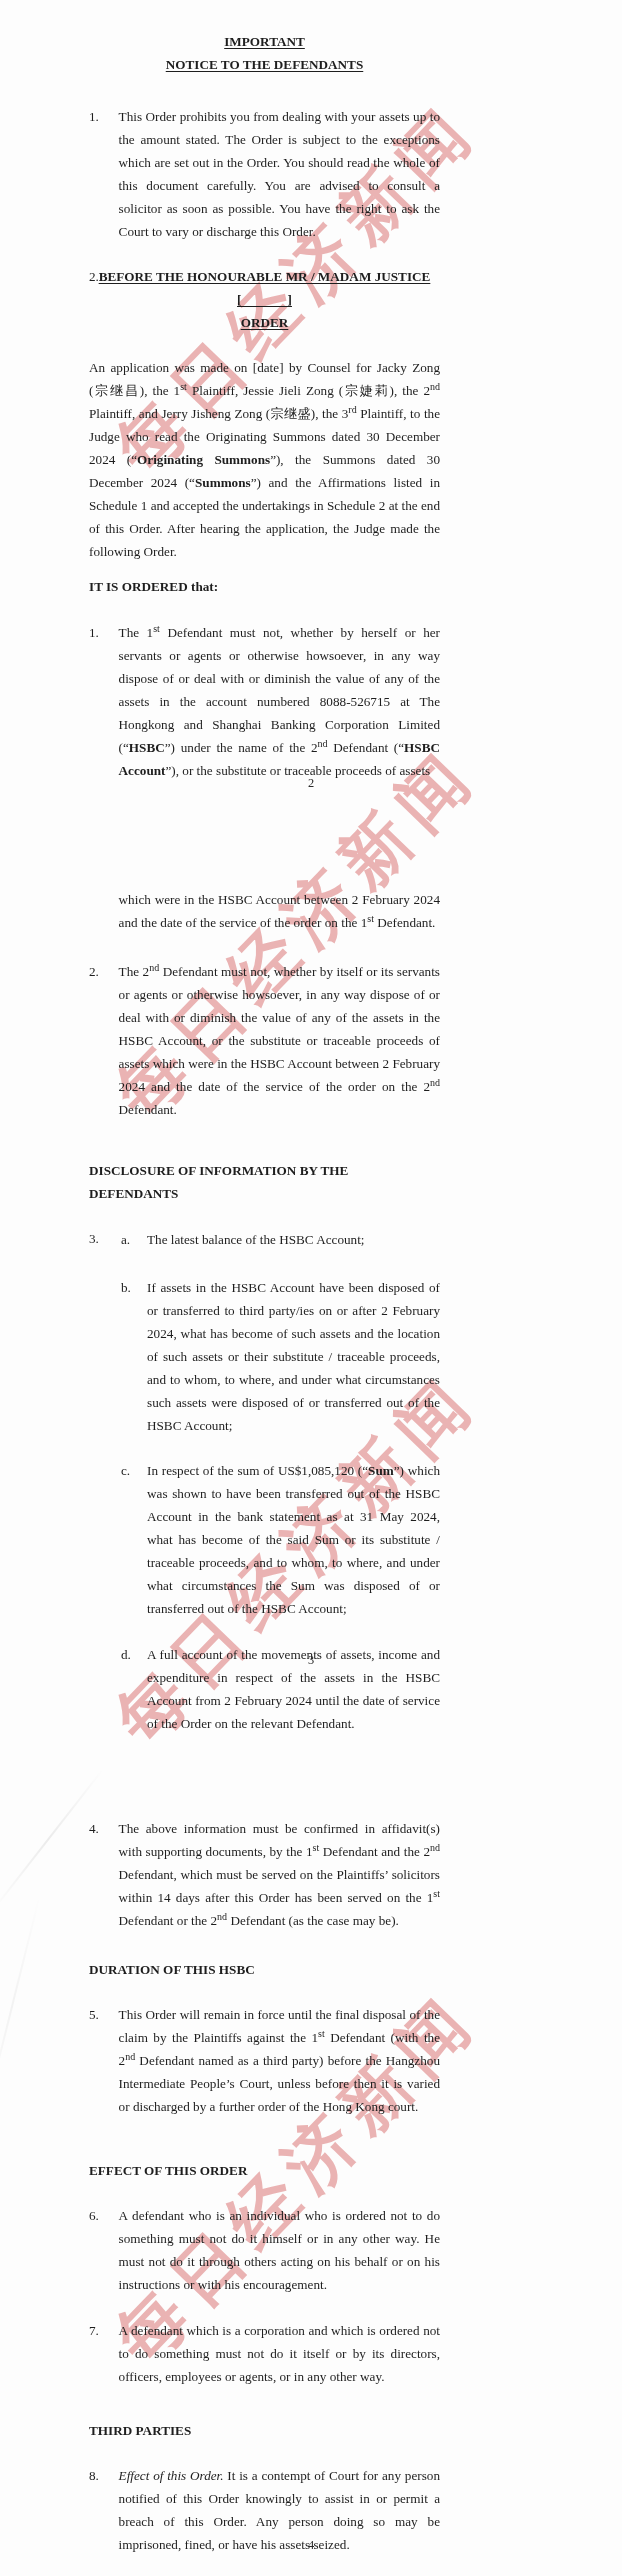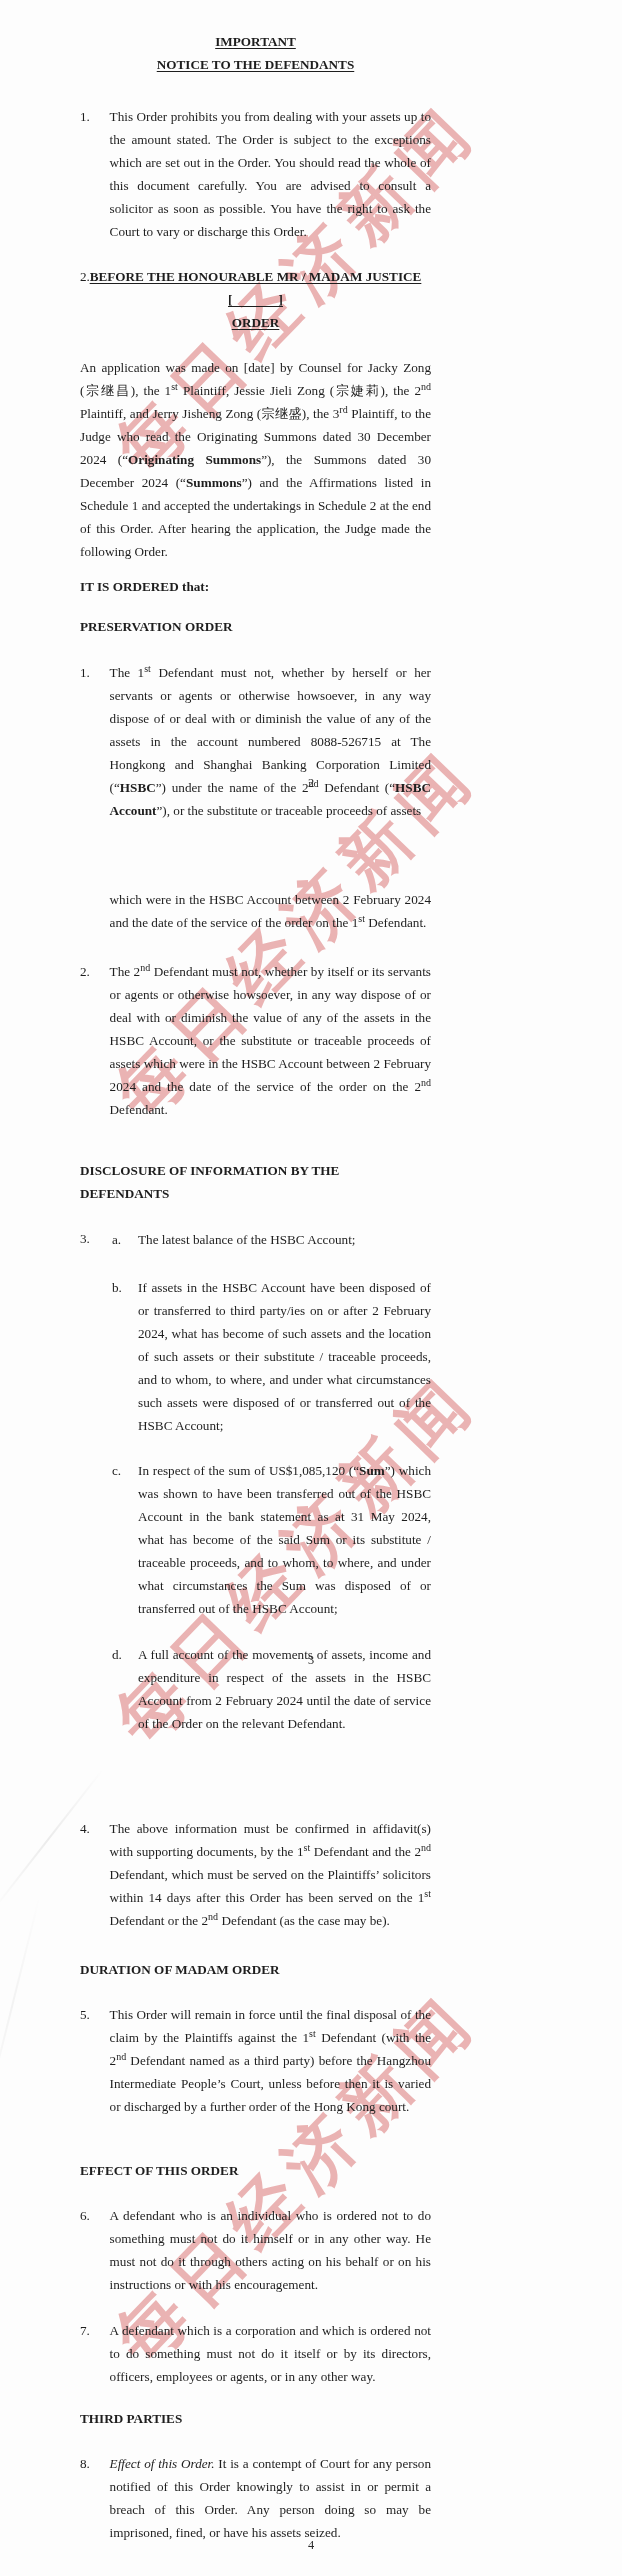--- a/index.html
+++ b/index.html
@@ -2,21 +2,21 @@
 <html style="font-size:12.4px"><head>
 <meta charset="utf-8">
 <style>
   html,body{margin:0;padding:0;background:#f2f2f2;}
   .canvas{
     position:relative;width:622px;height:2576px;margin:0 auto;
     background:#fdfdfd;overflow:hidden;
     font-family:"Liberation Serif","DejaVu Serif",serif;
     font-size:13.2px;line-height:23px;color:#1e1e1e;
   }
-  .pg{position:absolute;left:3px;width:504px;box-sizing:border-box;padding:0 76px 0 77px;}
+  .pg{position:absolute;left:12px;width:504px;box-sizing:border-box;padding:0 76px 0 77px;}
   .center{text-align:center;}
   .bold{font-weight:bold;}
   .underline{text-decoration:underline;text-underline-offset:2.3px;}
   .para{text-align:justify;}
   .item{position:relative;padding-left:29.6px;text-align:justify;}
   .item > .num{position:absolute;left:0;top:0;}
   .sub{position:relative;padding-left:58px;text-align:justify;}
   .sub > .num{position:absolute;left:32px;top:0;}
   .cont{padding-left:29.6px;text-align:justify;}
   sup{font-size:10px;line-height:0;}
@@ -58,21 +58,20 @@
       <span class="num">2.</span>
     </div>
 
     <div class="center bold underline" style="margin-top:12px">BEFORE THE HONOURABLE MR / MADAM JUSTICE [&nbsp;&nbsp;&nbsp;&nbsp;&nbsp;&nbsp;&nbsp;&nbsp;&nbsp;&nbsp;&nbsp;&nbsp;&nbsp;&nbsp;]</div>
     <div class="center bold underline">ORDER</div>
 
     <div class="para" style="margin-top:22px">An application was made on [date] by Counsel for Jacky Zong (宗继昌), the 1<sup>st</sup> Plaintiff, Jessie Jieli Zong (宗婕莉), the 2<sup>nd</sup> Plaintiff, and Jerry Jisheng Zong (宗继盛), the 3<sup>rd</sup> Plaintiff, to the Judge who read the Originating Summons dated 30 December 2024 (“<b>Originating Summons</b>”), the Summons dated 30 December 2024 (“<b>Summons</b>”) and the Affirmations listed in Schedule 1 and accepted the undertakings in Schedule 2 at the end of this Order.  After hearing the application, the Judge made the following Order.</div>
 
     <div class="bold" style="margin-top:12px">IT IS ORDERED that:</div>
 
-    <div class="bold" style="margin-top:17px">PRESERVATION ORDER</div>
 
     <div class="item" style="margin-top:23px">
       <span class="num">1.</span>
       <span>The 1<sup>st</sup> Defendant must not, whether by herself or her servants or agents or otherwise howsoever, in any way dispose of or deal with or diminish the value of any of the assets in the account numbered 8088-526715 at The Hongkong and Shanghai Banking Corporation Limited (“<b>HSBC</b>”) under the name of the 2<sup>nd</sup> Defendant (“<b>HSBC Account</b>”), or the substitute or traceable proceeds of assets</span>
     </div>
   </section>
 
   <div class="pagenum" style="top:772px">2</div>
 
   <section class="pg" style="top:888px">
@@ -112,40 +111,40 @@
 
   <div class="pagenum" style="top:1649px">3</div>
 
   <section class="pg" style="top:1794px">
 
     <div class="item" style="margin-top:23px">
       <span class="num">4.</span>
       <span>The above information must be confirmed in affidavit(s) with supporting documents, by the 1<sup>st</sup> Defendant and the 2<sup>nd</sup> Defendant, which must be served on the Plaintiffs’ solicitors within 14 days after this Order has been served on the 1<sup>st</sup> Defendant or the 2<sup>nd</sup> Defendant (as the case may be).</span>
     </div>
 
-    <div class="bold" style="margin-top:26.4px">DURATION OF MADAM ORDER</div>
+    <div class="bold" style="margin-top:26.4px">DURATION OF THIS HSBC</div>
 
     <div class="item" style="margin-top:22px">
       <span class="num">5.</span>
       <span>This Order will remain in force until the final disposal of the claim by the Plaintiffs against the 1<sup>st</sup> Defendant (with the 2<sup>nd</sup> Defendant named as a third party) before the Hangzhou Intermediate People’s Court, unless before then it is varied or discharged by a further order of the Hong Kong court.</span>
     </div>
 
     <div class="bold" style="margin-top:41px">EFFECT OF THIS ORDER</div>
 
     <div class="item" style="margin-top:22px">
       <span class="num">6.</span>
       <span>A defendant who is an individual who is ordered not to do something must not do it himself or in any other way.  He must not do it through others acting on his behalf or on his instructions or with his encouragement.</span>
     </div>
 
     <div class="item" style="margin-top:23px">
       <span class="num">7.</span>
       <span>A defendant which is a corporation and which is ordered not to do something must not do it itself or by its directors, officers, employees or agents, or in any other way.</span>
     </div>
 
-    <div class="bold" style="margin-top:19px">THIRD PARTIES</div>
+    <div class="bold" style="margin-top:31px">THIRD PARTIES</div>
 
     <div class="item" style="margin-top:22px">
       <span class="num">8.</span>
       <span><i>Effect of this Order.</i>  It is a contempt of Court for any person notified of this Order knowingly to assist in or permit a breach of this Order.  Any person doing so may be imprisoned, fined, or have his assets seized.</span>
     </div>
   </section>
 
   <div class="pagenum" style="top:2534px">4</div>
 
 </div>

